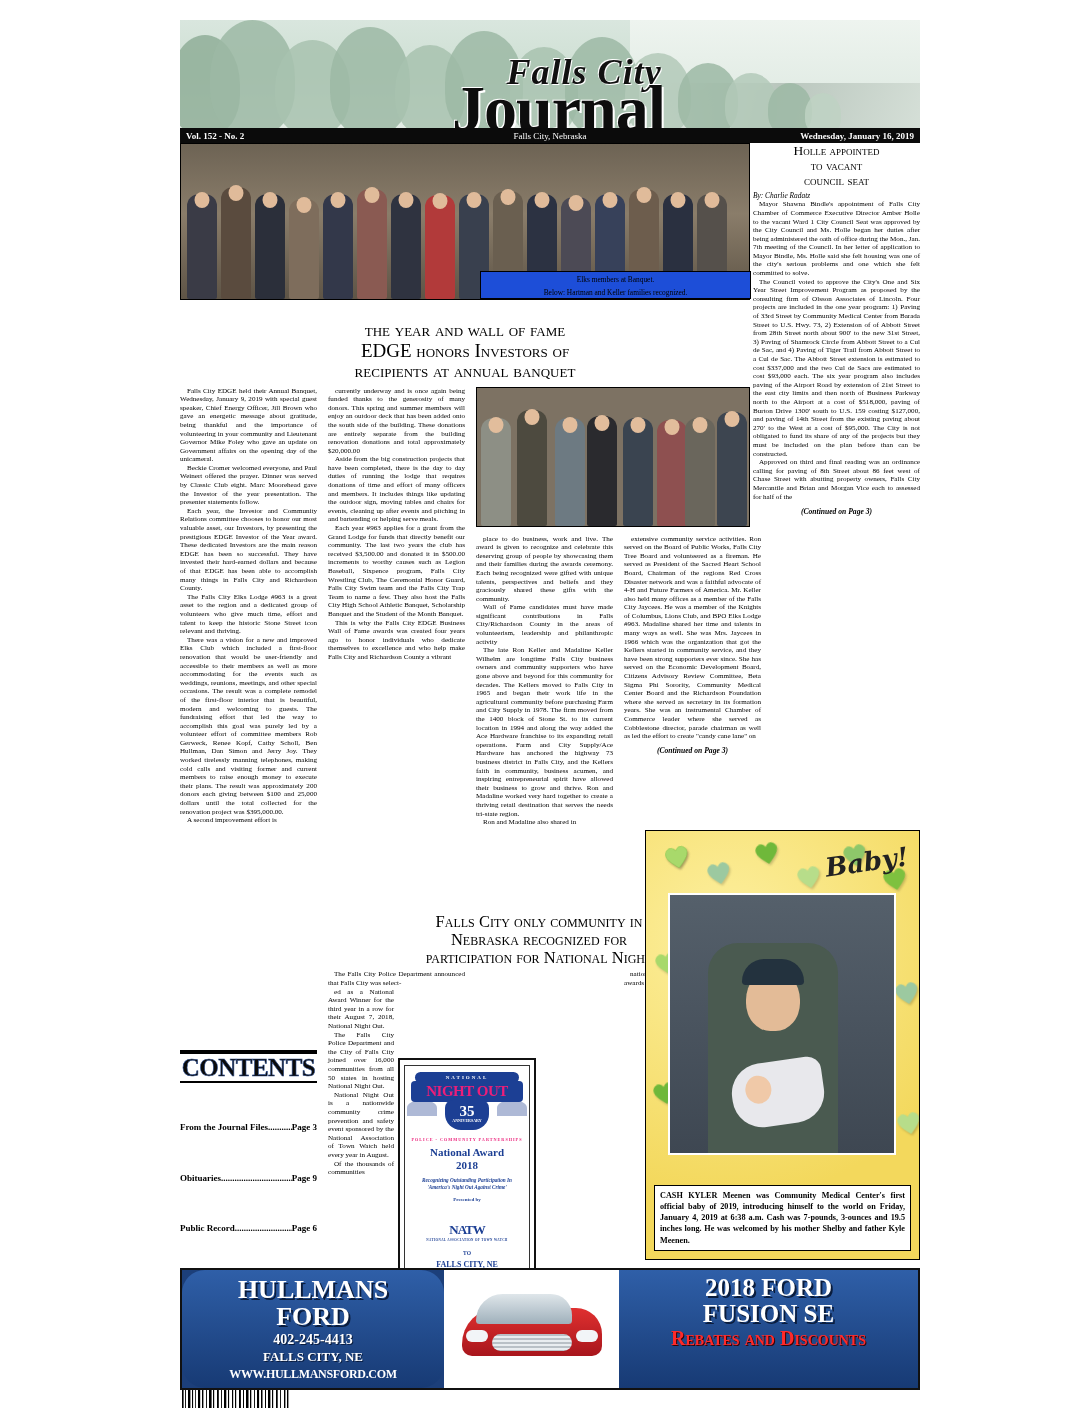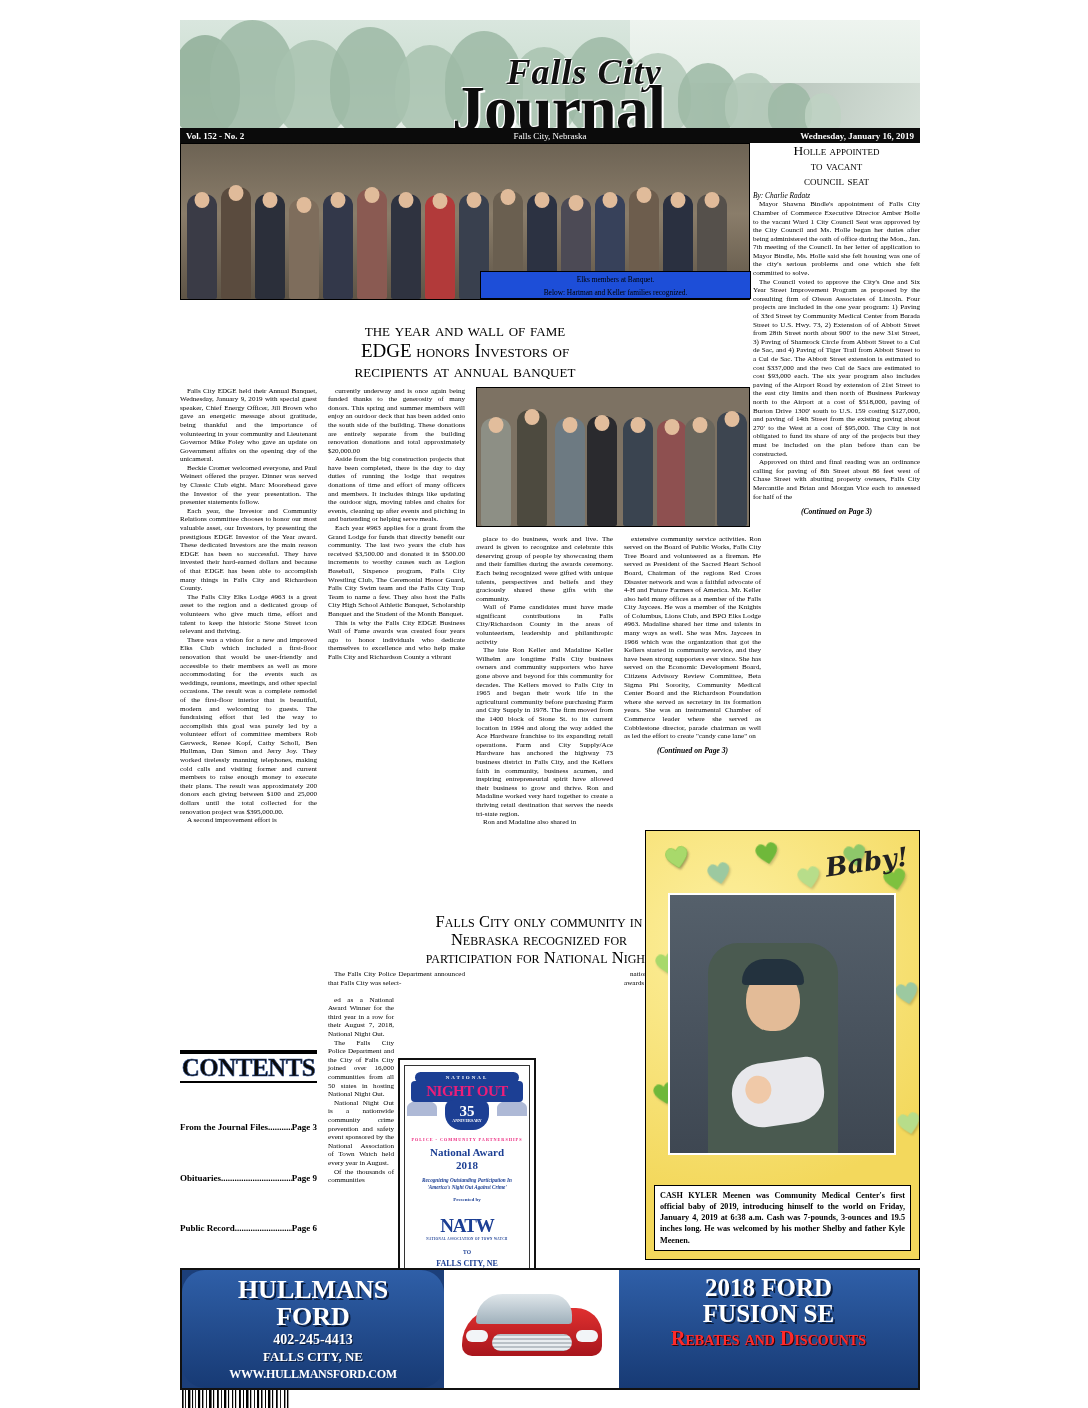--- a/index.html
+++ b/index.html
@@ -94,21 +94,21 @@
   .copyright { font-size:7.2px; text-align:center; margin-top:6px; }
 
   
   .nno { position:absolute; left:148px; top:893px; width:422px; }
   .nno-hl { font-size:16.5px; }
   .nno-cols { position:relative; margin-top:4px; height:280px; }
   .ncol { position:absolute; top:0; width:137px; font-size:7.1px; line-height:8.6px;
      text-align:justify; }
   .ncol p { margin:0; text-indent:6px; }
   .ncol.n1 { left:0; } .ncol.n3 { left:296px; }
-  .ncol.n1 .narrow, .ncol.n3 .narrow { width:66px;margin-top:8px; }
+  .ncol.n1 .narrow, .ncol.n3 .narrow { width:66px; }
   .ncol.n3 .narrow { margin-left:71px; }
   .natw-cert { position:absolute; left:70px; top:88px; width:138px; height:222px;
      background:#fff; border:2px solid #111; text-align:center; padding:5px 4px; }
   .natw-frame { border:1px solid #333; height:100%; padding-top:4px; }
   .nno-logo { width:112px; height:62px; margin:0 auto; position:relative; }
   .nl-band { position:absolute; left:4px; right:4px; top:2px; height:11px; background:#1c3f94;
      border-radius:6px; color:#fff; font-size:5px; font-weight:bold; letter-spacing:2px;
      line-height:11px; }
   .nl-main { position:absolute; left:0; right:0; top:11px; height:21px; background:#1c3f94;
      border-radius:4px; color:#ec1e79; font-size:15px; font-weight:bold; line-height:21px;
@@ -118,21 +118,21 @@
      color:#fff; font-size:15px; font-weight:bold; line-height:22px; }
   .nl-shield .anniv { font-size:4px; display:block; line-height:4px; margin-top:-3px; }
   .nl-wing { position:absolute; top:30px; width:30px; height:16px; background:#aeb9d6;
      border-radius:50% 50% 0 0; }
   .nl-star { position:absolute; top:22px; width:9px; height:9px; background:#ec1e79;
      clip-path:polygon(50% 0,61% 35%,98% 35%,68% 57%,79% 91%,50% 70%,21% 91%,32% 57%,2% 35%,39% 35%); }
   .natw-sub { font-size:4.2px; font-weight:bold; color:#ec1e79; letter-spacing:1px; margin-top:5px; }
   .natw-award { font-size:11px; font-weight:bold; color:#1c3f94; line-height:13px; margin-top:4px; }
   .natw-rec { font-size:5.2px; font-weight:bold; color:#1c3f94; line-height:7px; margin-top:5px; font-style:italic;}
   .natw-pres { font-size:5px; font-weight:bold; color:#1c3f94; margin-top:6px; }
-  .natw-logo { font-size:19px; font-weight:bold; color:#1c3f94; letter-spacing:-1px; margin-top:13px; }
+  .natw-logo { font-size:13px; font-weight:bold; color:#1c3f94; letter-spacing:-1px; margin-top:20px; }
   .natw-logotext { font-size:3.2px; font-weight:bold; color:#1c3f94; letter-spacing:.4px; }
   .natw-to { font-size:5.5px; font-weight:bold; color:#1c3f94; margin-top:8px; }
   .natw-city { font-size:8px; font-weight:bold; color:#1c3f94; margin-top:4px; }
 
   
   .baby { position:absolute; right:0; top:810px; width:275px; height:430px;
      border:1px solid #000; background:#f5e06a; overflow:hidden; }
   .baby-bg { position:absolute; inset:0;
      background:radial-gradient(circle at 30% 25%,#fdf0a0,#f3d85c 70%); }
   .heart { position:absolute; width:26px; height:24px; transform:rotate(-12deg); }

